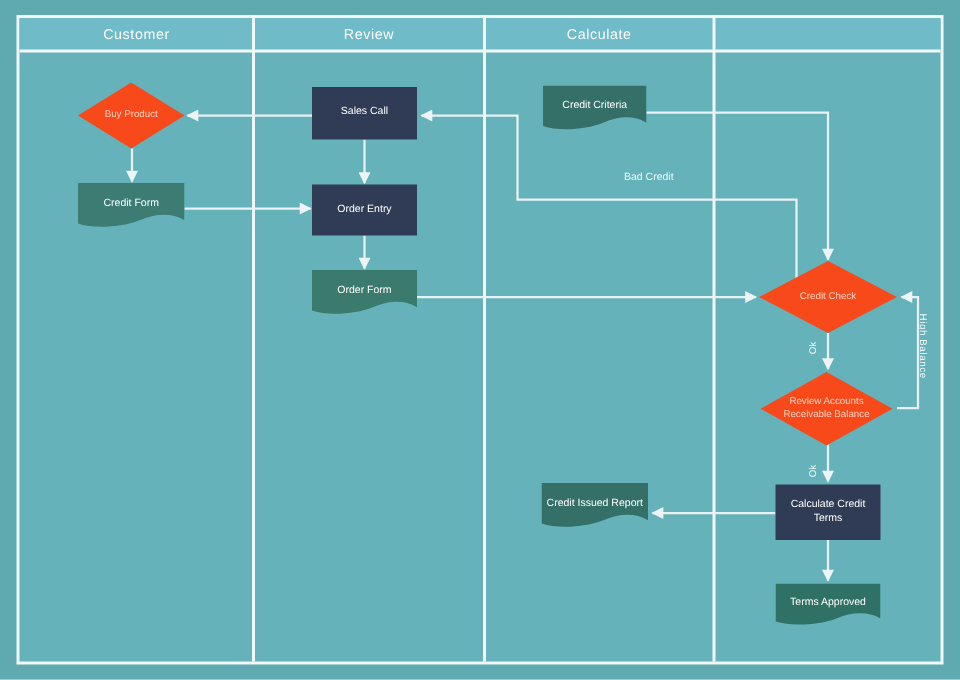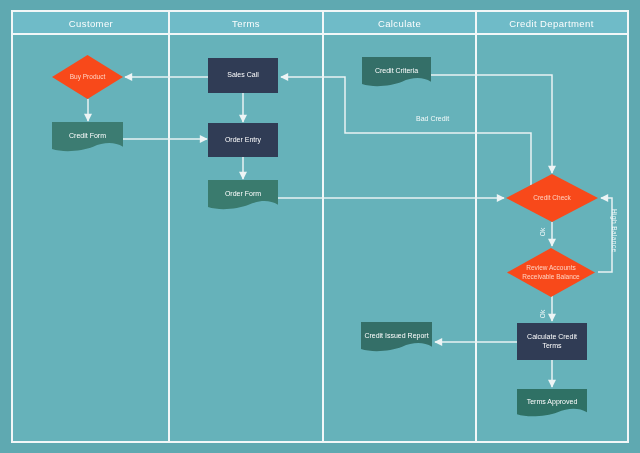--- a/index.html
+++ b/index.html
@@ -45,27 +45,24 @@
 <body>
 
 <div class="stage" style="background: rgb(95, 169, 177);">
 
   <div class="frame">
     <div class="header-row"></div>
     <div class="lane-header" style="left:0;width:156px">
         <span>Customer</span>
       </div>
     <div class="lane-header" style="left:156px;width:154px">
-        <span>Terms</span>
+        <span>Review</span>
       </div>
     <div class="lane-header" style="left:310px;width:153px">
         <span>Calculate</span>
-      </div>
-    <div class="lane-header" style="left:463px;width:151px">
-        <span>Credit Department</span>
       </div>
     <div class="lane-divider" style="left:155px"></div>
     <div class="lane-divider" style="left:309px"></div>
     <div class="lane-divider" style="left:462px"></div>
   </div>
 
   <svg class="connectors">
     <defs>
       <marker id="arw" viewBox="0 0 10 10" refX="9" refY="5" markerWidth="9" markerHeight="8" orient="auto" markerUnits="userSpaceOnUse">
         <path d="M0,0 L10,5 L0,10 Z" fill="#EDF4F5"></path>

